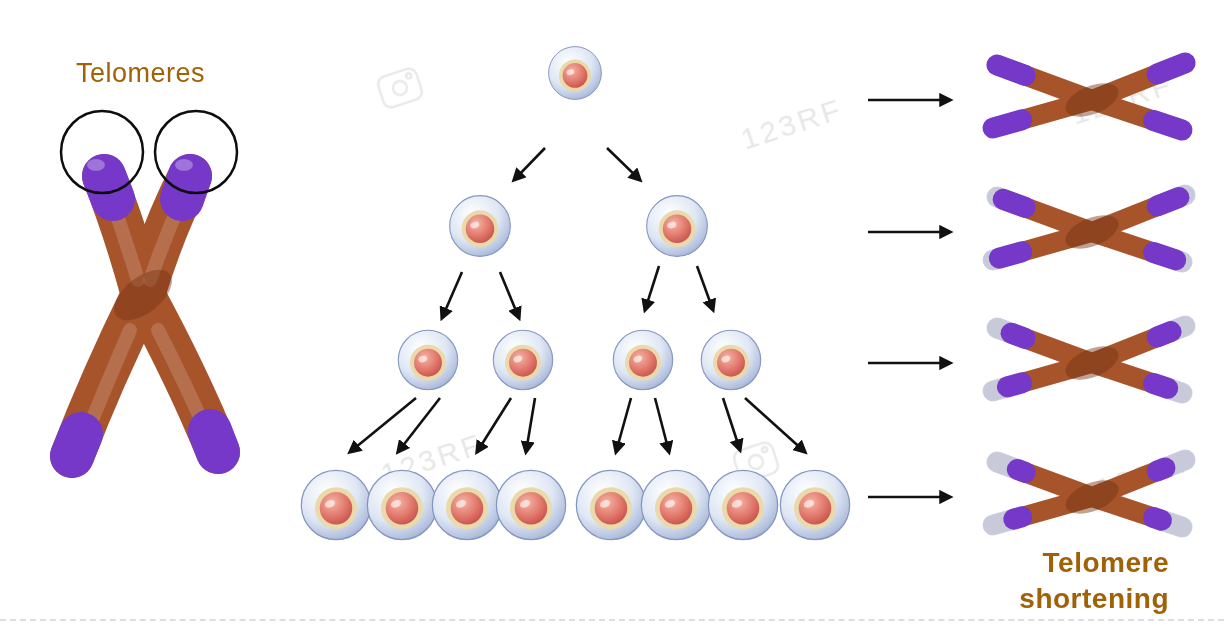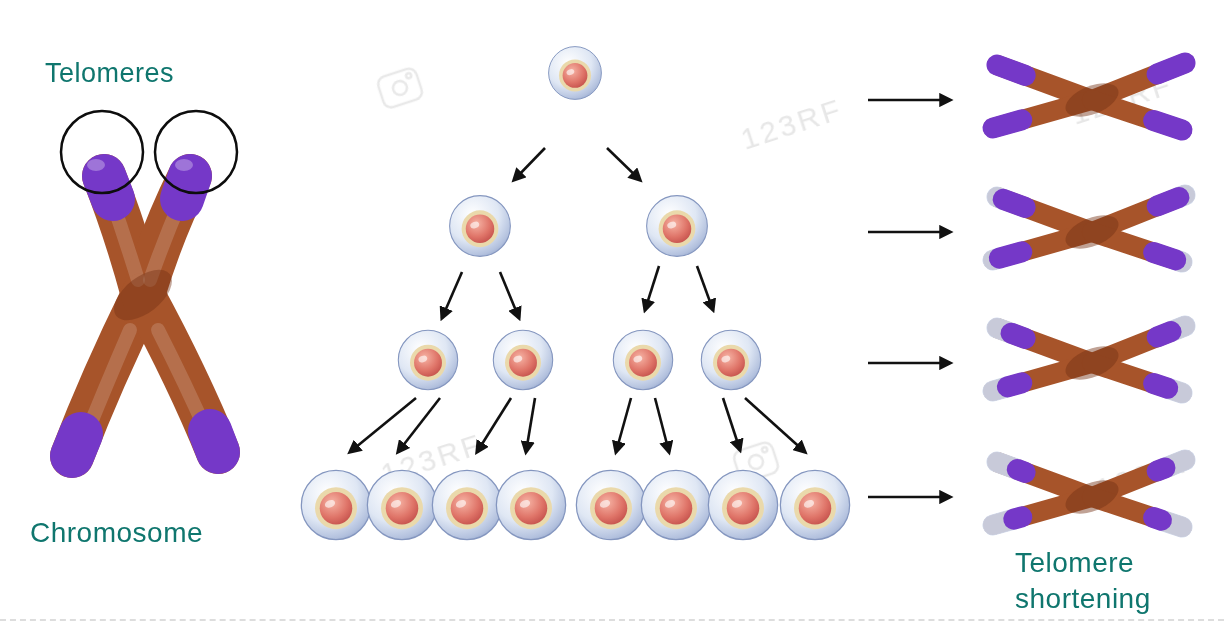--- a/index.html
+++ b/index.html
@@ -1,27 +1,27 @@
 <!DOCTYPE html>
 <html><head>
 <meta charset="utf-8">
 <style>
   html,body{margin:0;padding:0;background:#fff;}
   .stage{
     position:relative;width:1224px;height:634px;background:#ffffff;overflow:hidden;
     font-family:"Liberation Sans", sans-serif;
   }
   .label{
-    position:absolute;text-align:left;color:#0f766e;
+    position:absolute;text-align:right;color:#a16207;
     font-size:28px;line-height:1.3;letter-spacing:.5px;
   }
   #label-telomeres{left:45px;top:56px;width:160px;font-size:27px;}
   #label-chromosome{left:30px;top:515px;width:220px;}
   #label-cell-division{left:470px;top:560px;width:220px;}
-  #label-telomere-shortening{left:1015px;top:545px;width:180px;}
+  #label-telomere-shortening{left:989px;top:545px;width:180px;font-weight:bold;}
   svg.scene{position:absolute;left:0;top:0;}
   .arm{stroke:#a7542a;stroke-width:44;fill:none;stroke-linecap:round;}
   .arm-sheen{stroke:rgba(255,255,255,.16);stroke-width:14;fill:none;stroke-linecap:round;}
   .cap{stroke:#7538c8;stroke-width:44;fill:none;stroke-linecap:round;}
   .ring{fill:none;stroke:#0d0d0d;stroke-width:2.5;}
   .wm{opacity:.5;}
   .wm text{fill:#cfcfcf;font-size:30px;letter-spacing:3px;font-family:"Liberation Sans",sans-serif;}
   .wm-cam{stroke:#d2d2d2;stroke-width:2.5;fill:none;}
   .bottom-dots{position:absolute;left:0;top:619px;width:100%;height:0;border-top:2px dashed #cfcfcf;opacity:.7;}
 </style>
@@ -182,17 +182,16 @@
           <line x1="1013.7846882343142" y1="519.1215023175677" x2="1021.8676225476586" y2="516.8354198855108" stroke="#7538c8" stroke-width="21" stroke-linecap="round"></line>
           <line x1="1185" y1="460" x2="1164.9300548296328" y2="467.9848168957375" stroke="#ccd7ec" stroke-width="21" stroke-linecap="round" opacity="0.9"></line>
           <line x1="1164.9300548296328" y1="467.9848168957375" x2="1157.1250761522679" y2="471.09002346630206" stroke="#7538c8" stroke-width="21" stroke-linecap="round"></line>
           <line x1="1182" y1="527" x2="1161.5084407621089" y2="520.1694802540363" stroke="#ccd7ec" stroke-width="21" stroke-linecap="round" opacity="0.9"></line>
           <line x1="1161.5084407621089" y1="520.1694802540363" x2="1153.5395010584846" y2="517.5131670194949" stroke="#7538c8" stroke-width="21" stroke-linecap="round"></line>
         </g>
       </g>
   </svg>
 
   <div class="label" id="label-telomeres">Telomeres</div>
-  <div class="label" id="label-chromosome">Chromosome</div>
   <div class="label" id="label-telomere-shortening">Telomere shortening</div>
 
   <div class="bottom-dots"></div>
 </div>
 
 </body></html>

